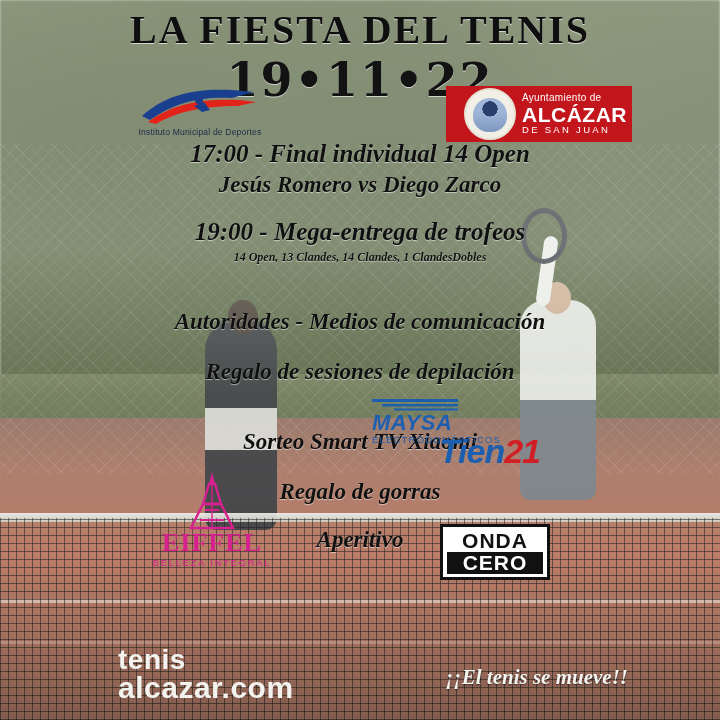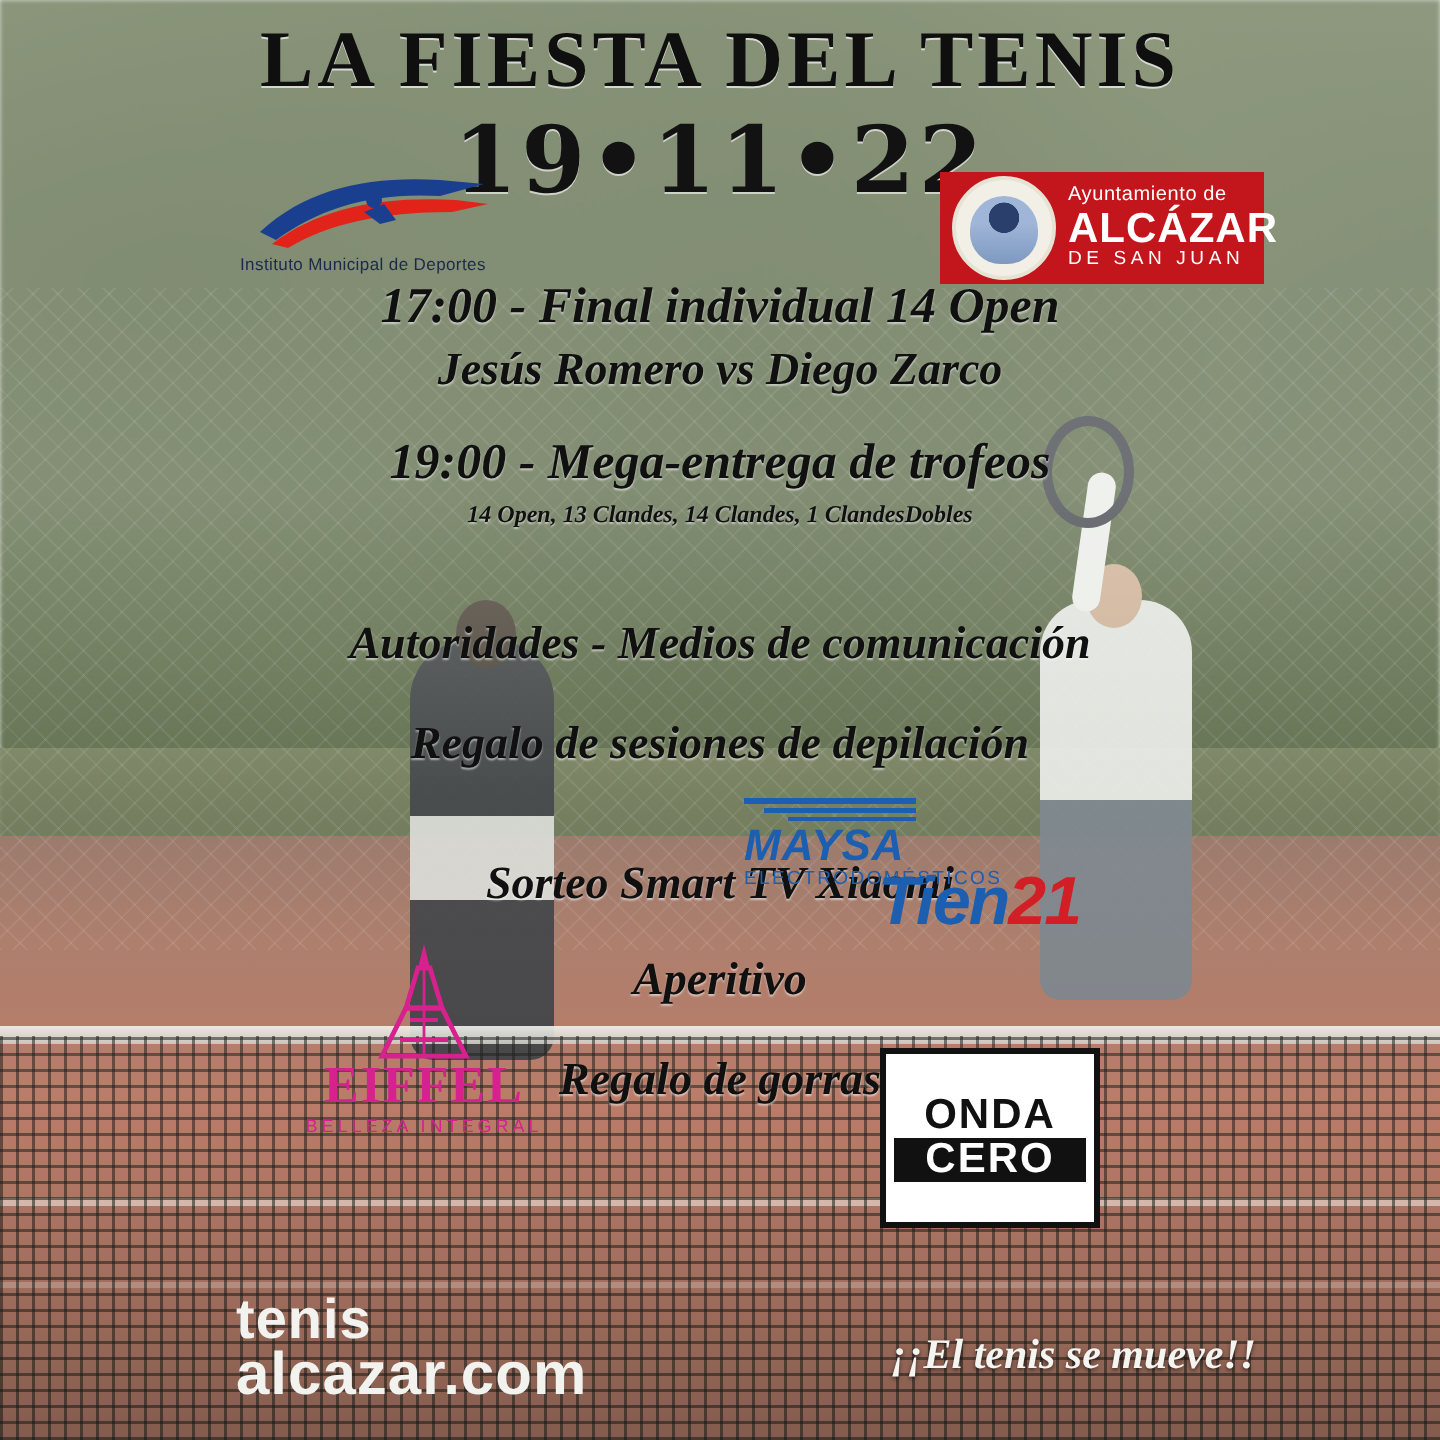--- a/index.html
+++ b/index.html
@@ -113,42 +113,42 @@
     letter-spacing: 2px;
     color: #121212;
     line-height: 1.05;
     margin-top: 6px;
     text-shadow: 0 1px 0 rgba(255,255,255,.6);
   }
 
   
   .imd-logo {
     position: absolute;
-    left: 120px; top: 86px;
+    left: 132px; top: 86px;
     width: 136px; height: 62px;
-    text-align: left;
+    text-align: center;
   }
   .imd-mark { width: 128px; height: 40px; display:block; margin: 0 auto; }
   .imd-text {
     font-family: "Liberation Sans", sans-serif;
     font-size: 8.5px;
     color: #1b2a4a;
     letter-spacing: .2px;
     margin-top: 1px;
   }
 
   .ayto-logo {
     position: absolute;
     right: 88px; top: 86px;
-    width: 162px; height: 56px;
+    width: 186px; height: 56px;
     background: #c3161c;
     display: flex;
     align-items: center;
     gap: 6px;
-    padding: 2px 6px;
+    padding: 2px 18px;
     box-sizing: border-box;
   }
   .ayto-seal {
     width: 48px; height: 48px;
     background: #f2f0e6;
     border-radius: 50%;
     flex: 0 0 auto;
     position: relative;
     overflow: hidden;
     border: 2px solid #e6e2d4;
@@ -226,21 +226,21 @@
     font-family: "Liberation Sans", sans-serif;
     font-size: 9px; color: #d6218e; letter-spacing: 2px; margin-top:2px;
   }
 
   .onda {
     position: absolute;
     right: 170px; top: 524px;
     width: 96px;
     background: #fff;
     border: 3px solid #111;
-    padding: 20px 4px;
+    padding: 3px 4px;
     text-align: center;
   }
   .onda-1, .onda-2 {
     font-family: "Liberation Sans", sans-serif;
     font-weight: 700;
     font-size: 21px;
     letter-spacing: 1px;
     line-height: 1.05;
     color: #111;
   }
@@ -324,22 +324,22 @@
   </div>
 
   <div class="lines">
     <div class="ln big">17:00 - Final individual 14 Open</div>
     <div class="ln med">Jesús Romero vs Diego Zarco</div>
     <div class="ln big gap">19:00 - Mega-entrega de trofeos</div>
     <div class="ln sub">14 Open, 13 Clandes, 14 Clandes, 1 ClandesDobles</div>
     <div class="ln med gap2">Autoridades - Medios de comunicación</div>
     <div class="ln med gap3">Regalo de sesiones de depilación</div>
     <div class="ln med gap2">Sorteo Smart TV Xiaomi</div>
+    <div class="ln med gap3">Regalo de gorras</div>
     <div class="ln med gap4">Aperitivo</div>
-    <div class="ln med gap3">Regalo de gorras</div>
   </div>
 
   <div class="maysa">
     <svg class="maysa-bars" viewBox="0 0 86 14">
       <rect x="0" y="1" width="86" height="3" fill="#1c5fb0"></rect>
       <rect x="10" y="6" width="76" height="2.5" fill="#1c5fb0"></rect>
       <rect x="22" y="10.5" width="64" height="2" fill="#1c5fb0"></rect>
     </svg>
     <div class="maysa-name">MAYSA</div>
     <div class="maysa-sub">ELECTRODOMÉSTICOS</div>

